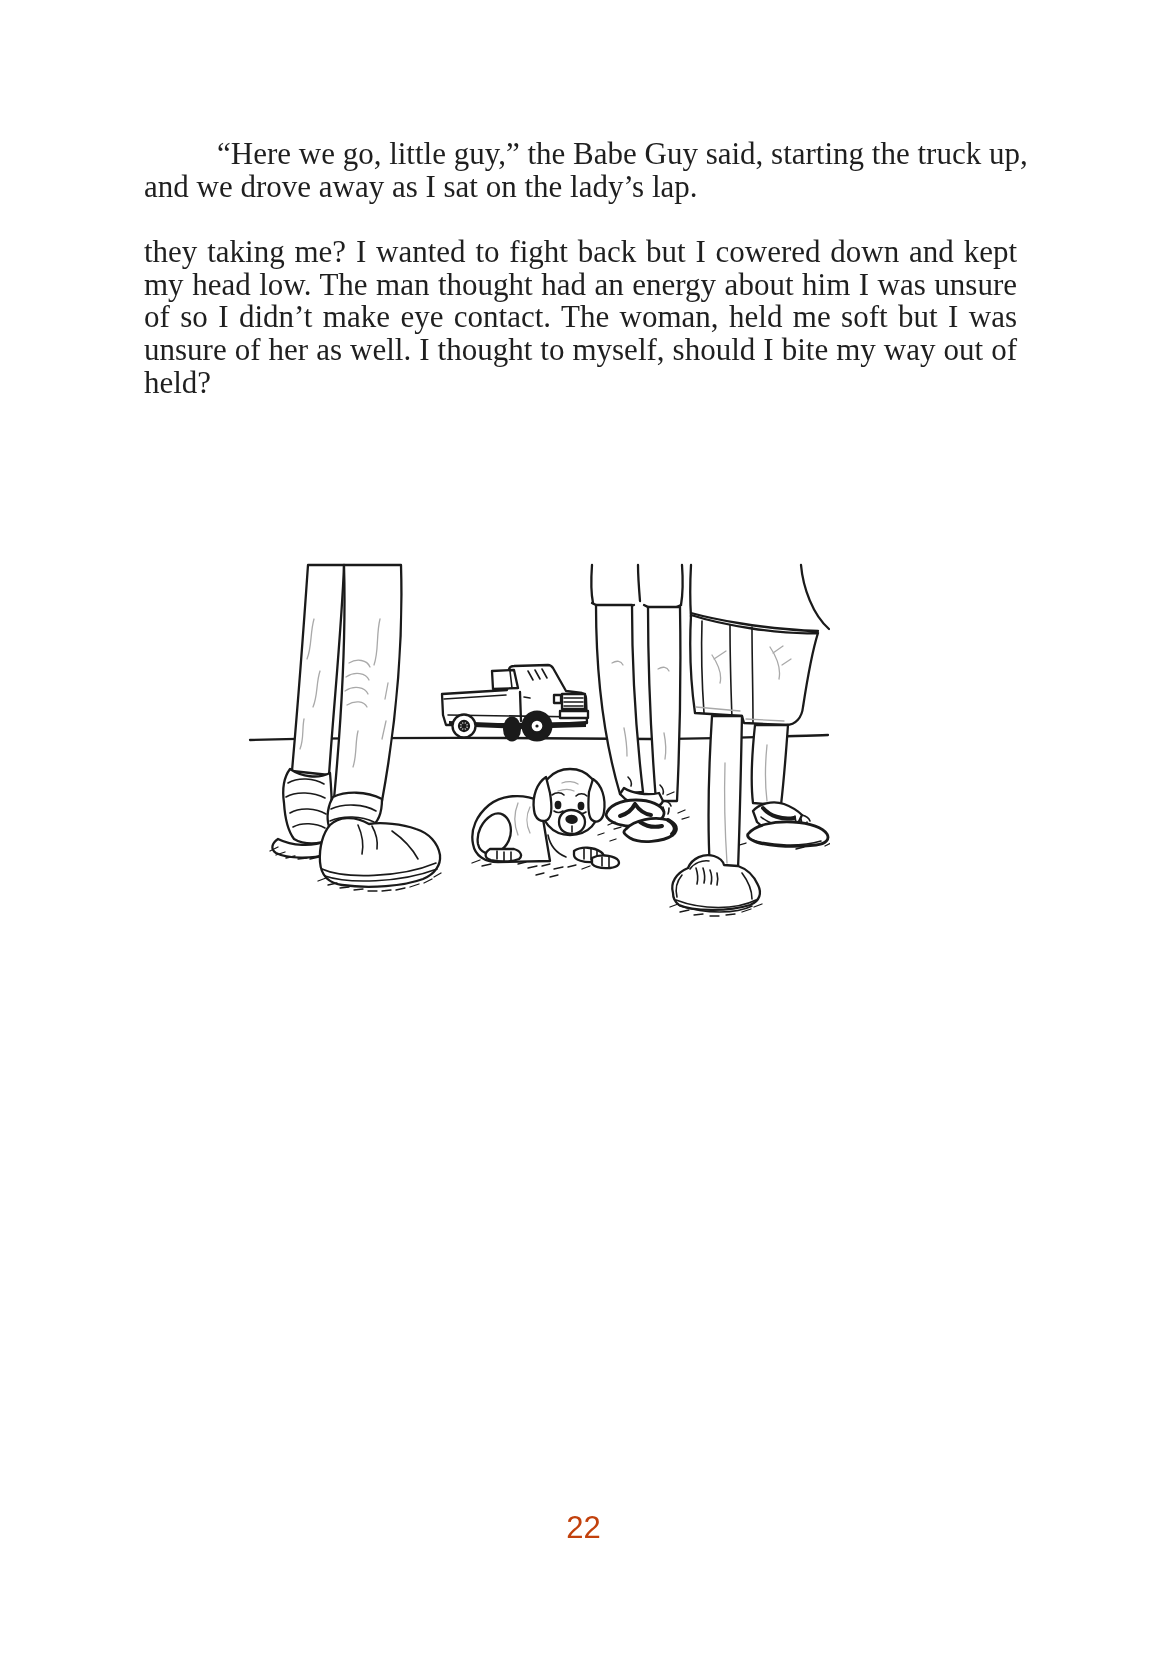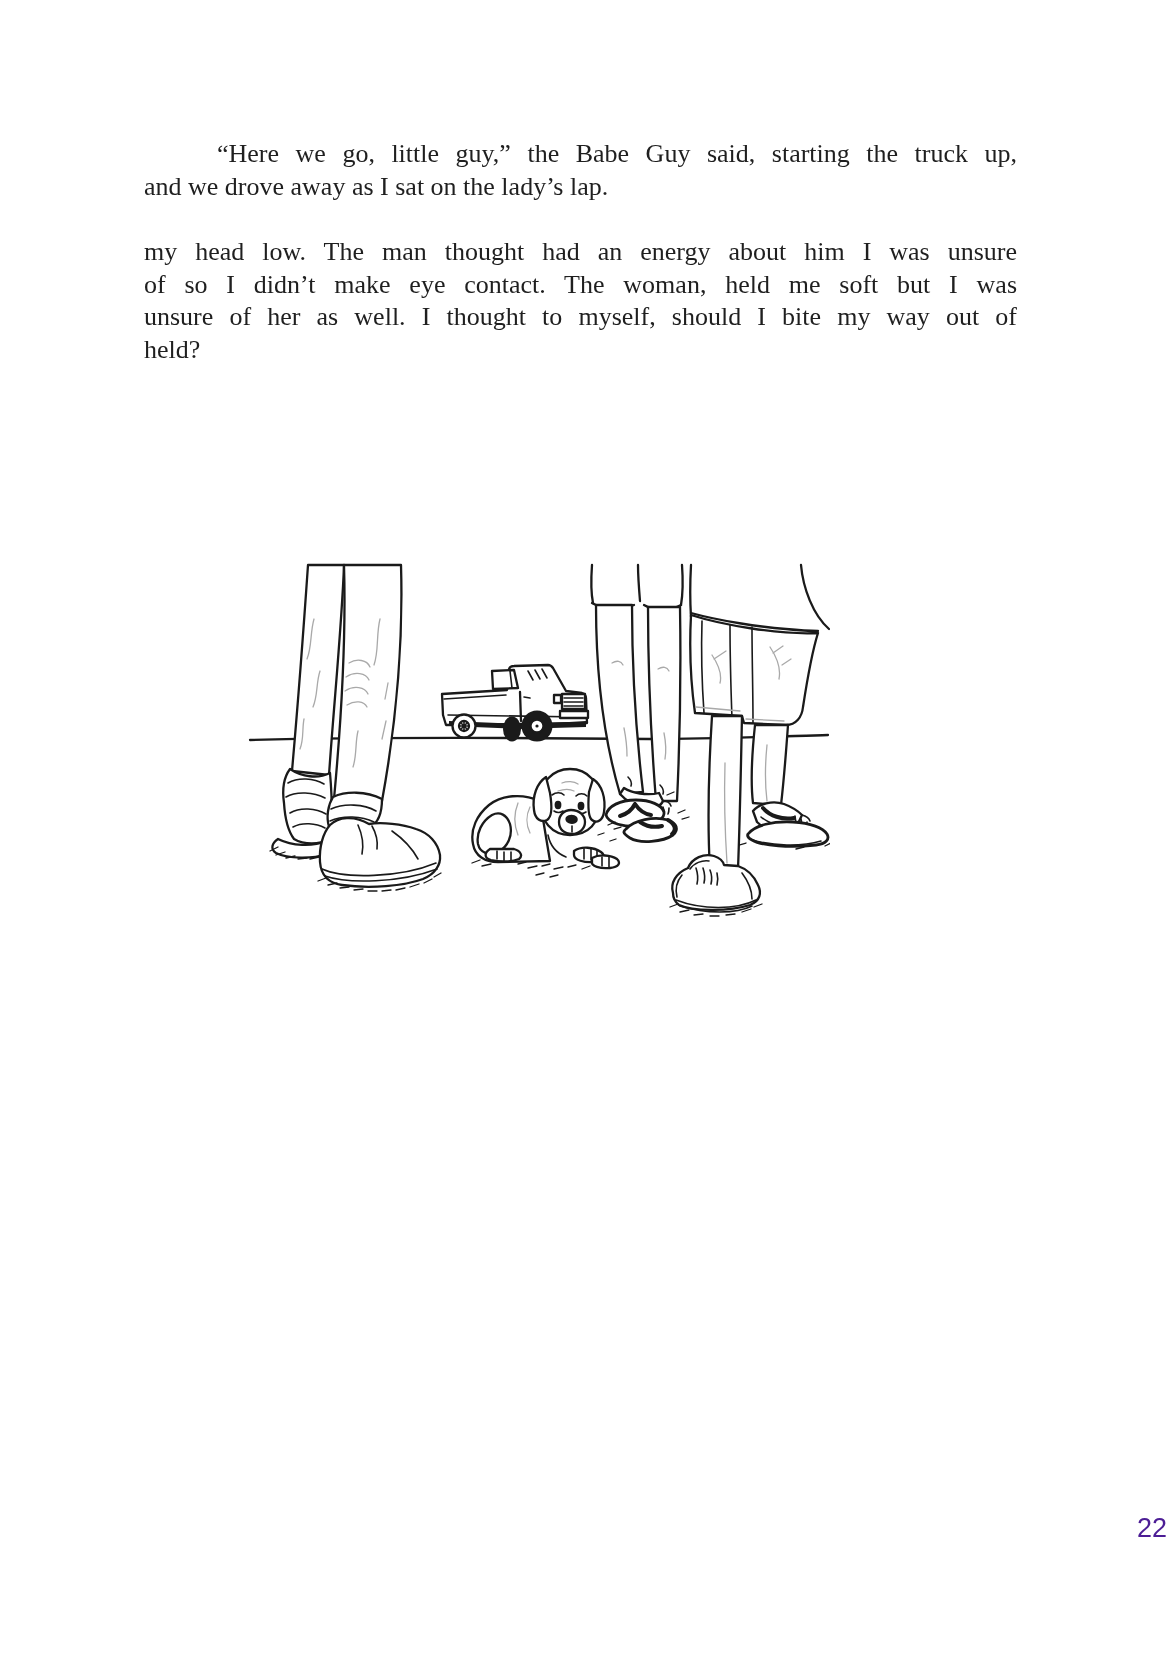--- a/index.html
+++ b/index.html
@@ -9,46 +9,46 @@
     margin:0 auto;
     background:#ffffff;
     overflow:hidden;
     font-family:"Liberation Serif", serif;
     color:#1f1f1f;
   }
   .text-block{
     position:absolute;
     left:144px; top:138px;
     width:873px;
-    font-size:26px;
+    font-size:31px;
     line-height:32.6px;
   }
   .para{margin:0 0 33px 0;}
   .jline{
     text-align:justify;
     text-align-last:justify;
     white-space:nowrap;
     overflow:visible;
   }
   .jline.last{text-align:right;text-align-last:left;white-space:normal;}
   .jline.indent{padding-left:73px;}
   .illustration{
     position:absolute;
     left:230px; top:563px;
     width:600px; height:365px;
     margin:0;
   }
   .page-num{
     position:absolute;
     left:0; top:1508px; width:100%;
-    text-align:right;
+    text-align:center;
     font-family:"Liberation Sans", sans-serif;
-    font-size:27px;
+    font-size:31px;
     line-height:40px;
-    color:#4c1d95;
+    color:#c2410c;
   }
   
   .ink{fill:none;stroke:#1a1a1a;stroke-width:2.3;stroke-linecap:round;stroke-linejoin:round}
   .thin{stroke-width:1.6}
   .lt{fill:none;stroke:#a9a9a9;stroke-width:1.3;stroke-linecap:round}
   .wfill{fill:#ffffff;stroke:#1a1a1a;stroke-width:2.3;stroke-linecap:round;stroke-linejoin:round}
   .sw3{stroke-width:2.8}
   .wonly{fill:#ffffff;stroke:none}
   .dark{fill:#1a1a1a;stroke:none}
   .strap{fill:none;stroke:#1a1a1a;stroke-width:4;stroke-linecap:round}
@@ -58,20 +58,21 @@
 <body>
 
 <div class="page">
 
   <section class="text-block">
       <div class="para">
         <div class="jline indent">“Here we go, little guy,” the Babe Guy said, starting the truck up,</div>
         <div class="jline last">and we drove away as I sat on the lady’s lap.</div>
       </div>
       <div class="para">
+        <div class="jline">they taking me? I wanted to fight back but I cowered down and kept</div>
         <div class="jline">my head low. The man thought had an energy about him I was unsure</div>
         <div class="jline">of so I didn’t make eye contact. The woman, held me soft but I was</div>
         <div class="jline">unsure of her as well. I thought to myself, should I bite my way out of</div>
         <div class="jline last">held?</div>
       </div>
     </section>
 
   <figure class="illustration">
     <svg width="600" height="365" viewBox="0 0 600 365" xmlns="http://www.w3.org/2000/svg" role="img" aria-label="Black-and-white line drawing: a puppy lying on the ground among the legs of three people — jeans with work boots, bare legs with flip-flops, and shorts with a sneaker and slide sandal — with a pickup truck parked on the horizon line behind them.">
 

